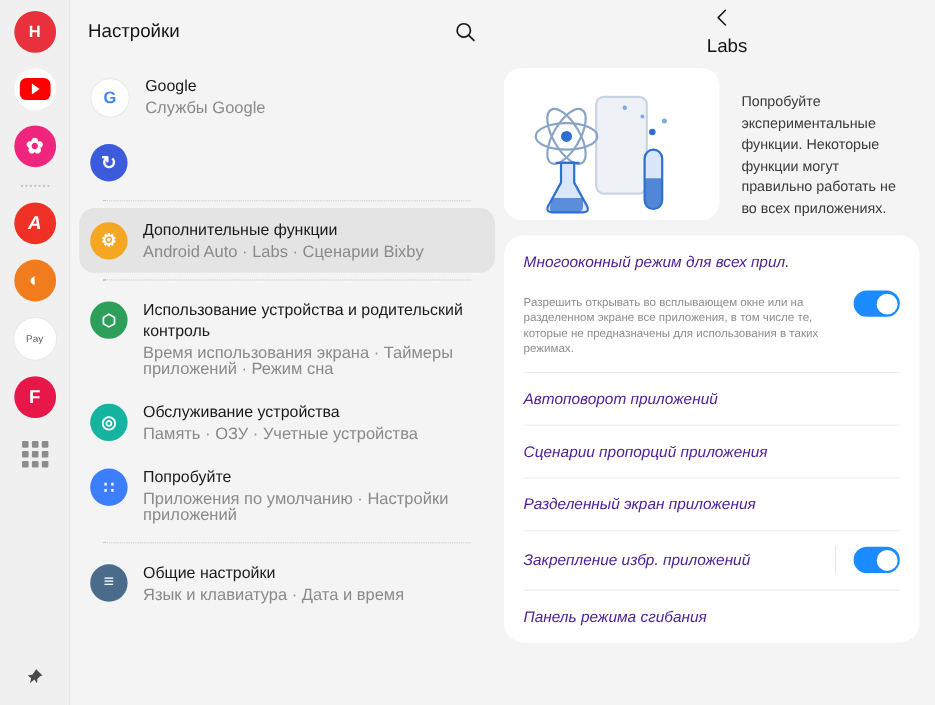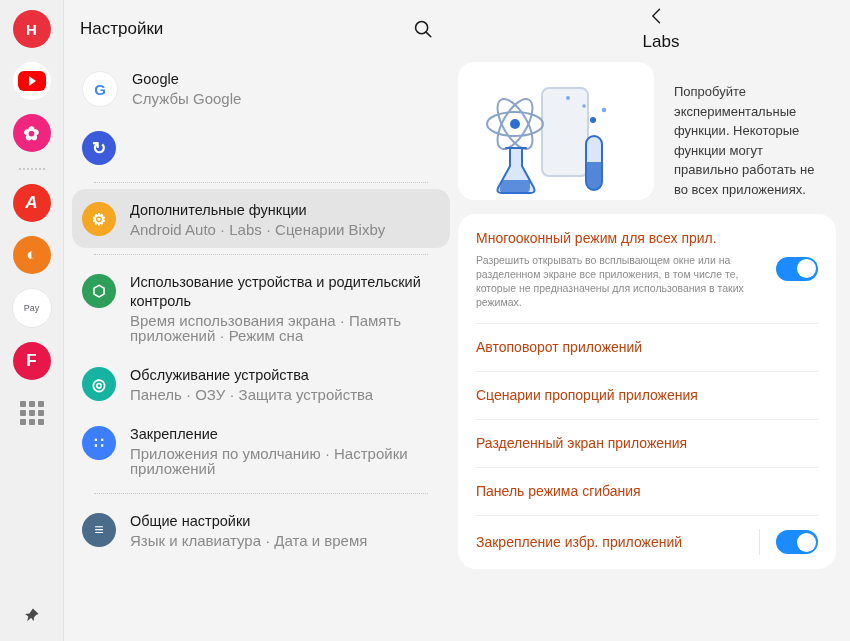--- a/index.html
+++ b/index.html
@@ -232,28 +232,29 @@
     right: 18px;
     border-top: 1px solid #ececec;
   }
   .opt-text {
     flex: 1;
     min-width: 0;
     padding-right: 12px;
   }
   .opt-title {
     font-size: 14px;
-    color: #c2410c;
+    color: #4c1d95;
     line-height: 20px;
+    font-style: italic;
   }
   .opt-sub {
     font-size: 10.5px;
     color: #8d8d8d;
     line-height: 14px;
-    margin-top: 5px;
+    margin-top: 20px;
   }
   .toggle {
     width: 42px;
     height: 24px;
     border-radius: 12px;
     background: #1a8cff;
     position: relative;
     flex: 0 0 42px;
   }
   .toggle::after {
@@ -363,40 +364,40 @@
       </div>
 
       <div class="divider"></div>
 
       <div class="srow">
         <div class="srow-icon" style="background:#2e9e5b;">
           <span style="font-size:15px;">⬡</span>
         </div>
         <div class="srow-text">
           <div class="srow-title">Использование устройства и родительский контроль</div>
-          <div class="srow-sub">Время использования экрана · Память приложений · Режим сна</div>
+          <div class="srow-sub">Время использования экрана · Таймеры приложений · Режим сна</div>
         </div>
       </div>
 
       <div class="srow">
         <div class="srow-icon" style="background:#16b3a0;">
           <span style="font-size:16px;">◎</span>
         </div>
         <div class="srow-text">
           <div class="srow-title">Обслуживание устройства</div>
-          <div class="srow-sub">Панель · ОЗУ · Защита устройства</div>
+          <div class="srow-sub">Память · ОЗУ · Учетные устройства</div>
         </div>
       </div>
 
       <div class="srow">
         <div class="srow-icon" style="background:#3d7eff;">
           <span style="font-size:15px;">∷</span>
         </div>
         <div class="srow-text">
-          <div class="srow-title">Закрепление</div>
+          <div class="srow-title">Попробуйте</div>
           <div class="srow-sub">Приложения по умолчанию · Настройки приложений</div>
         </div>
       </div>
 
       <div class="divider"></div>
 
       <div class="srow">
         <div class="srow-icon" style="background:#4a6b8a;">
           <span style="font-size:16px;">≡</span>
         </div>
@@ -469,28 +470,28 @@
       </div>
 
       <div class="opt">
         <div class="opt-text">
           <div class="opt-title">Разделенный экран приложения</div>
         </div>
       </div>
 
       <div class="opt">
         <div class="opt-text">
-          <div class="opt-title">Панель режима сгибания</div>
-        </div>
-      </div>
-
-      <div class="opt">
-        <div class="opt-text">
           <div class="opt-title">Закрепление избр. приложений</div>
         </div>
         <div class="toggle-sep"></div>
         <div class="toggle"></div>
       </div>
 
+      <div class="opt">
+        <div class="opt-text">
+          <div class="opt-title">Панель режима сгибания</div>
+        </div>
+      </div>
+
     </div>
   </div>
 
 </div>
 
 </body></html>

